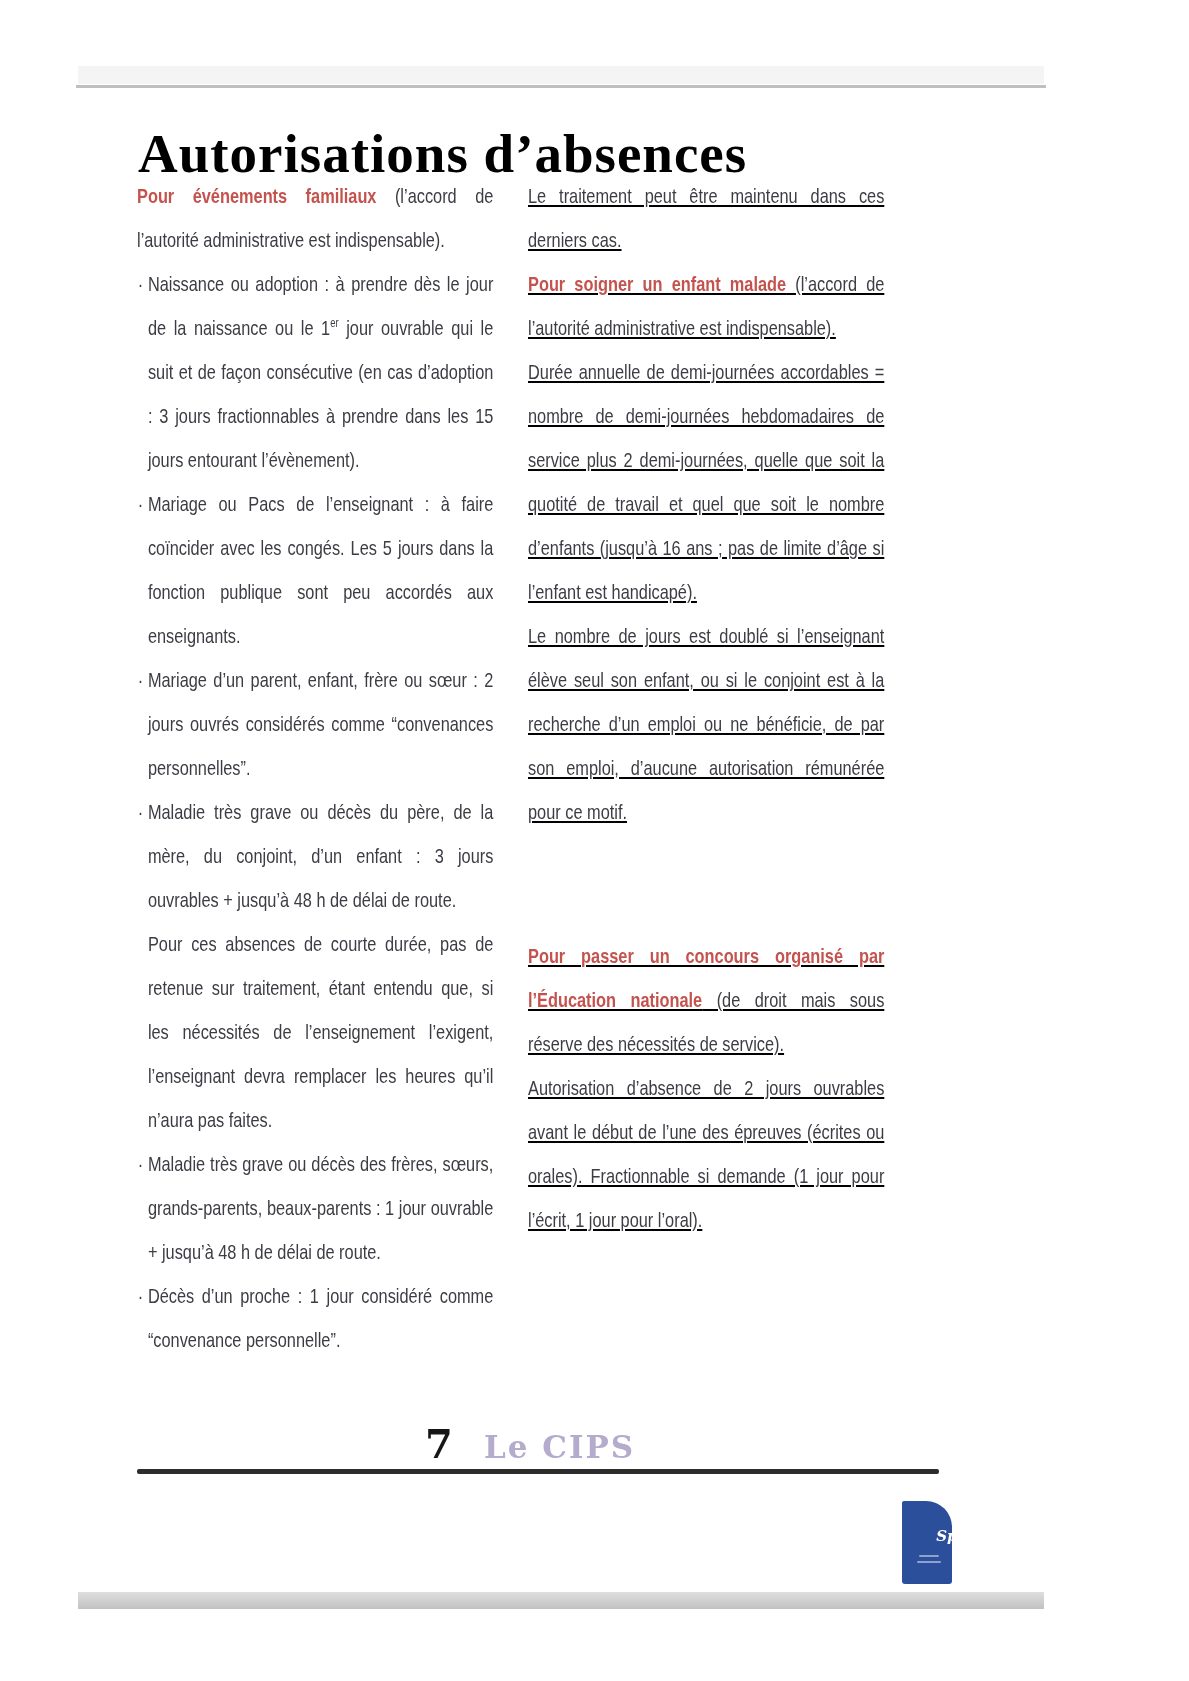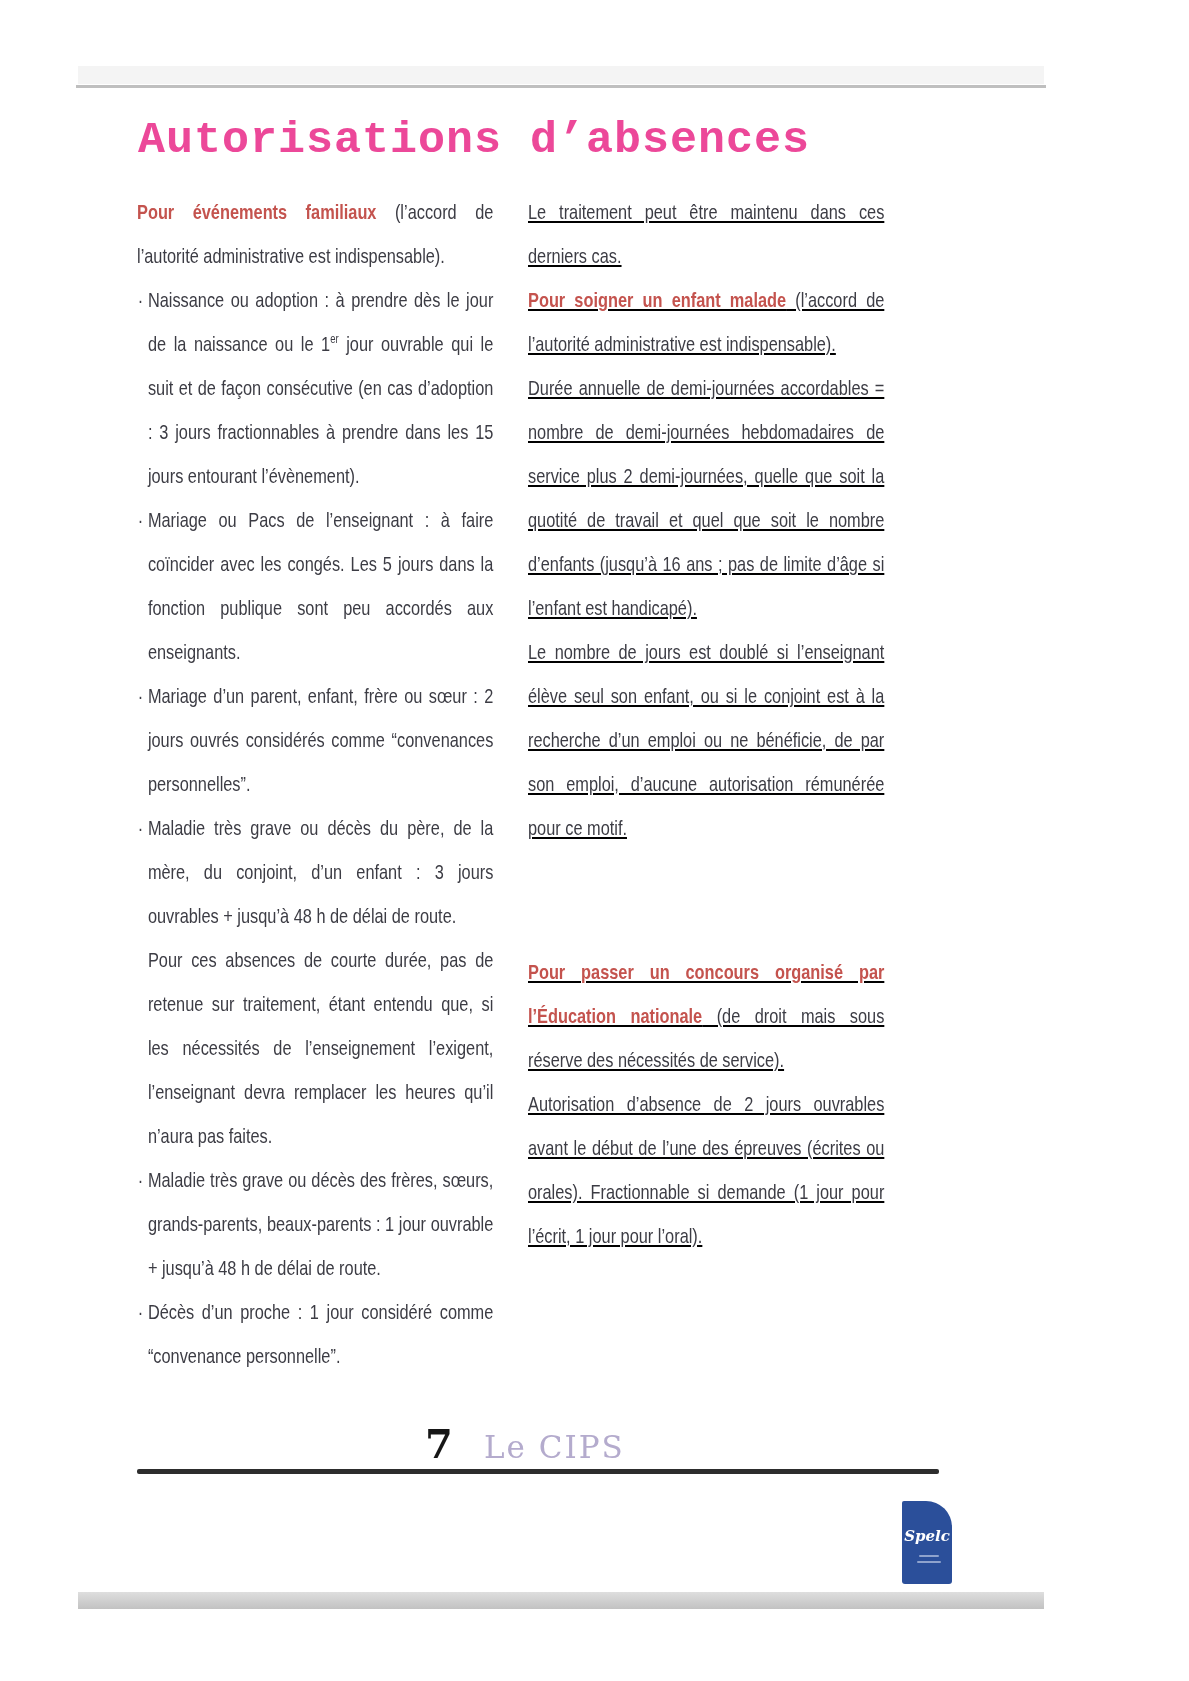--- a/index.html
+++ b/index.html
@@ -17,26 +17,26 @@
     position:absolute; left:76px; top:85px; width:970px; height:3px;
     background:#bfbfbf;
   }
   .bottom-bar {
     position:absolute; left:78px; top:1592px; width:966px; height:17px;
     background:linear-gradient(#dedede,#c2c2c2);
   }
   
   .page-title {
     position:absolute; left:138px; top:84px;
-    font-family:Liberation Mono, monospace; font-weight:700;
-    font-size:45px; line-height:1.2; color:#ec4899; letter-spacing:1px;
+    font-family:Liberation Serif, serif; font-weight:700;
+    font-size:55px; line-height:1.2; color:#000000; letter-spacing:1px;
     white-space:nowrap;
   }
   
-  .col { position:absolute; top:190px; }
+  .col { position:absolute; top:174px; }
   .col-left  { left:137px; width:356px; }
   .col-right { left:528px; width:360px;text-decoration:underline; }
   .col-inner {
     width:458px; transform:scaleX(0.778); transform-origin:left top;
     font-size:21px; line-height:44px; color:#3c3c44; text-align:justify;
   }
   .red { color:#c4534e; font-weight:700; }
   p.par { margin:0; }
   .items { margin:0; }
   .item { position:relative; padding-left:14px; }
@@ -51,33 +51,33 @@
     position:absolute; left:137px; top:1469px; width:802px; height:5px;
     background:#2d2d2d; border-radius:2px;
   }
   .page-number {
     position:absolute; left:425px; top:1424px;
     font-family:"DejaVu Serif", serif; font-weight:700;
     font-size:40px; line-height:1; color:#161616;
   }
   .publication {
     position:absolute; left:484px; top:1432px;
-    font-family:"DejaVu Serif", serif; font-weight:400;
+    font-family:"DejaVu Serif", serif; font-weight:700;
     font-size:31px; line-height:1; color:#b4abcd; letter-spacing:2px;
   }
   
   .logo {
     position:absolute; left:902px; top:1501px; width:50px; height:83px;
     background:#2b4f9a; border-radius:2px 26px 3px 3px;
   }
   .logo-text {
     position:absolute; left:0; top:28px; width:100%;
     text-align:center; color:#ffffff;
     font-family:"DejaVu Serif", serif; font-style:italic; font-weight:700;
-    font-size:15px; line-height:1;
+    font-size:15px; line-height:1;padding-left:32px;
   }
   .logo-line { position:absolute; background:#8fa3cd; height:2px; border-radius:1px; }
   .logo-line-1 { left:17px; top:54px; width:20px; }
   .logo-line-2 { left:15px; top:60px; width:24px; }
 </style>
 </head>
 <body>
 
 <div class="page">
 

